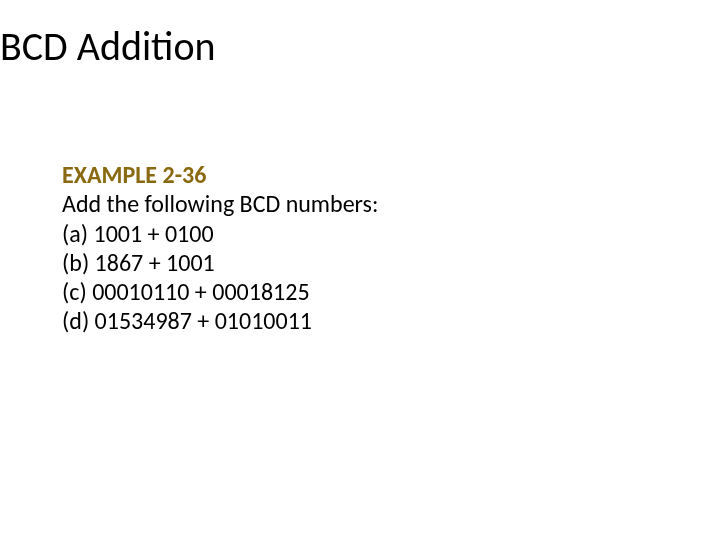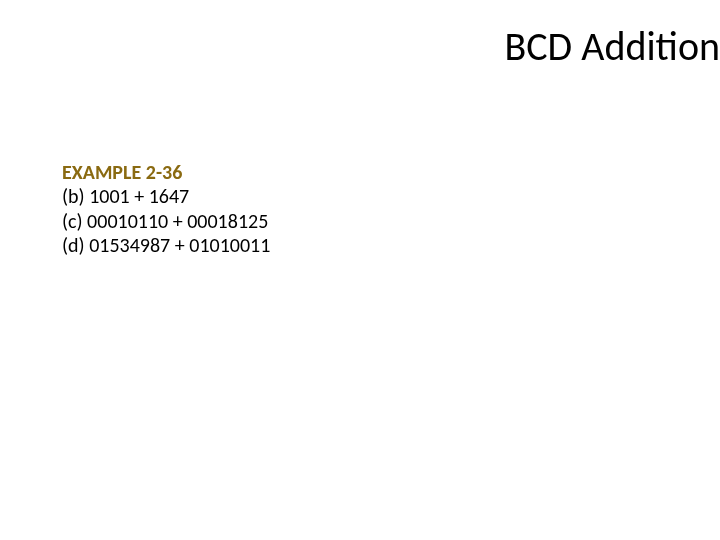--- a/index.html
+++ b/index.html
@@ -15,47 +15,49 @@
     position: relative;
     width: 720px;
     height: 540px;
     box-sizing: border-box;
   }
   .title {
     position: absolute;
     top: 22px;
     left: 0;
     right: 0;
-    text-align: right;
+    text-align: left;
     font-size: 40px;
     font-weight: 400;
     color: #000;
   }
   .body {
     position: absolute;
     top: 160px;
     left: 62px;
     right: 60px;
-    font-size: 20px;
+    font-size: 24px;
     line-height: 1.22;
     color: #000;
   }
   .example-label {
     font-weight: 700;
     color: #8a6a11;
   }
   .line {
     display: block;
   }
 </style>
 </head>
 <body>
 
 <div class="slide">
   <div class="title">BCD Addition</div>
 
   <div class="body">
     <span class="line example-label">EXAMPLE 2-36</span>
-    <span class="line">(b) 1001 + 1647</span>
+    <span class="line">Add the following BCD numbers:</span>
+    <span class="line">(a) 1001 + 0100</span>
+    <span class="line">(b) 1867 + 1001</span>
     <span class="line">(c) 00010110 + 00018125</span>
     <span class="line">(d) 01534987 + 01010011</span>
   </div>
 </div>
 
 </body></html>

